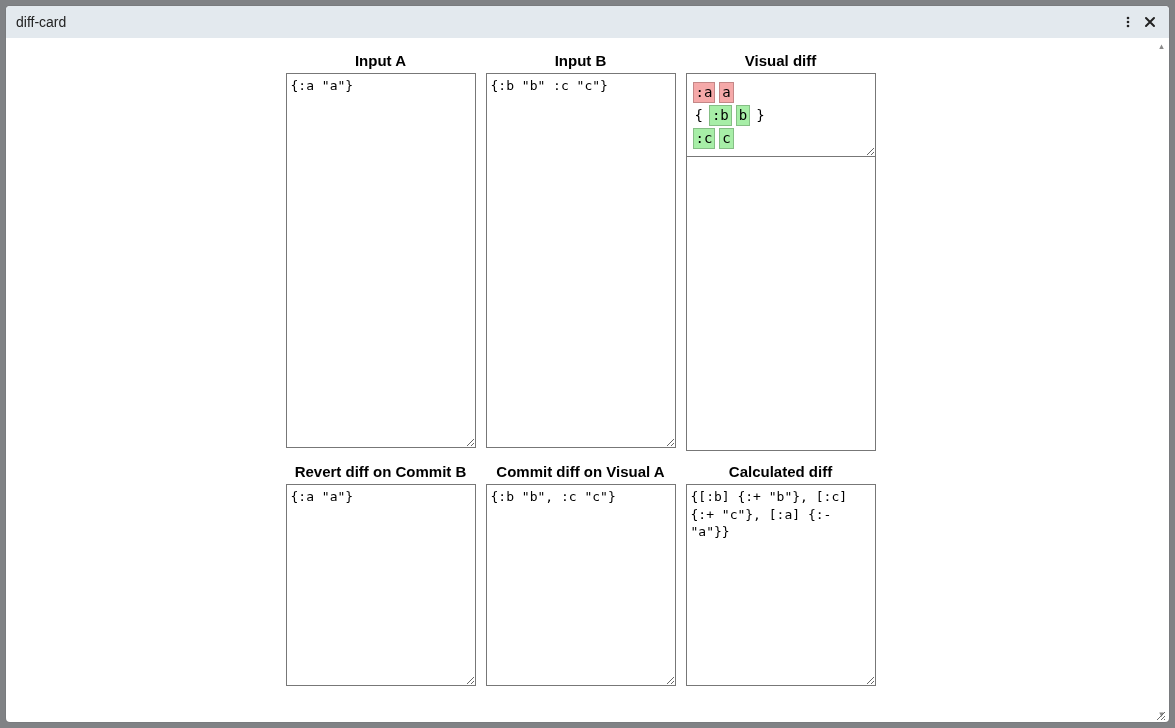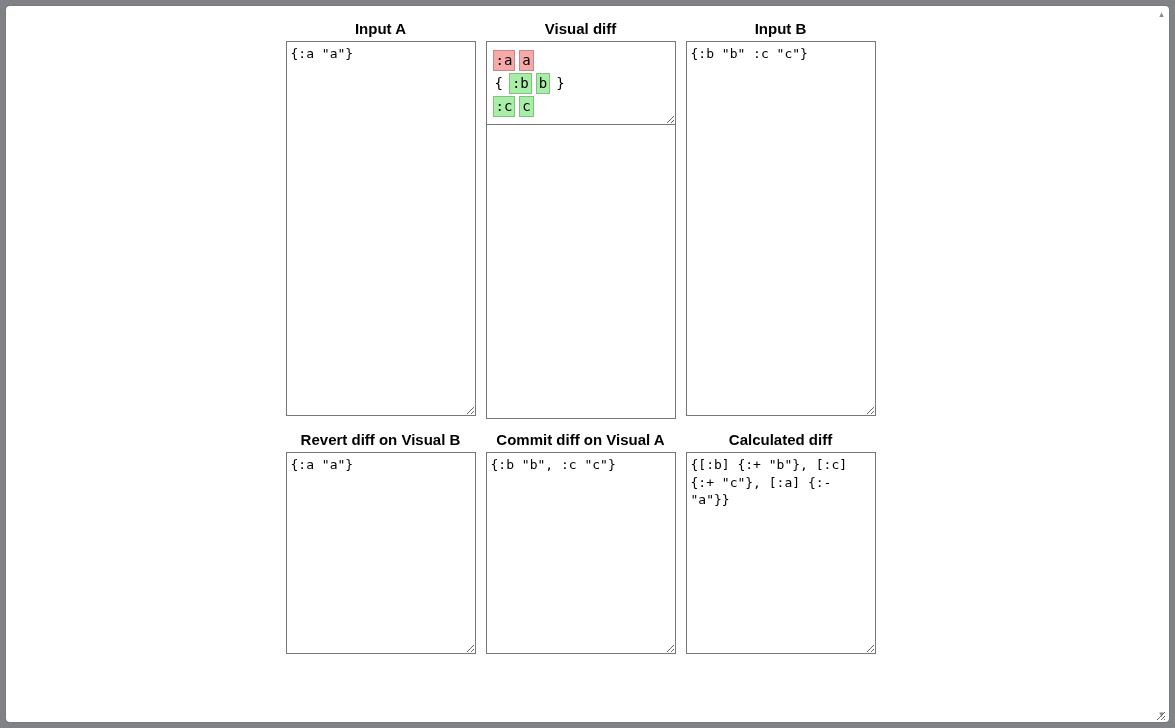--- a/index.html
+++ b/index.html
@@ -122,28 +122,48 @@
       position: absolute;
       right: 2px; bottom: 2px;
       width: 12px; height: 12px;
       color: #6b6b6b;
     }
   </style>
 </head>
 <body>
 
 <div class="window">
+  <div class="titlebar">
+    <span class="title">diff-card</span>
+    <span class="spacer"></span>
+    <span class="icon-btn">
+      <svg width="14" height="14" viewBox="0 0 14 14">
+          <circle cx="7" cy="3" r="1.3" fill="currentColor"></circle>
+          <circle cx="7" cy="7" r="1.3" fill="currentColor"></circle>
+          <circle cx="7" cy="11" r="1.3" fill="currentColor"></circle>
+        </svg>
+    </span>
+    <span class="icon-btn">
+      <svg width="14" height="14" viewBox="0 0 14 14">
+          <path d="M3 3 L11 11 M11 3 L3 11" stroke="currentColor" stroke-width="2" stroke-linecap="round"></path>
+        </svg>
+    </span>
+  </div>
 
   <div class="content-wrap">
     <div class="content">
       <div class="grid">
 
         <div class="col">
           <div class="col-title">Input A</div>
           <textarea class="box tall" spellcheck="false" style="">{:a "a"}</textarea>
+        </div>
+        <div class="col">
+          <div class="col-title">Input B</div>
+          <textarea class="box tall" spellcheck="false" style="">{:b "b" :c "c"}</textarea>
         </div>
         <div class="col">
           <div class="col-title">Visual diff</div>
           <div class="diff-col" style="display:flex;flex-direction:column;">
             <div class="diff-box" id="diff-box">
                 <div class="diff-line">
                   <span class="tok del">:a</span>
                   <span class="tok del">a</span>
                 </div>
                 <div class="diff-line">
@@ -153,27 +173,23 @@
                   <span class="brace">}</span>
                 </div>
                 <div class="diff-line">
                   <span class="tok add">:c</span>
                   <span class="tok add">c</span>
                 </div>
               </div>
             <div class="diff-rest"></div>
           </div>
         </div>
-        <div class="col">
-          <div class="col-title">Input B</div>
-          <textarea class="box tall" spellcheck="false" style="">{:b "b" :c "c"}</textarea>
-        </div>
-
-        <div class="col">
-          <div class="col-title">Revert diff on Visual B</div>
+
+        <div class="col">
+          <div class="col-title">Revert diff on Commit B</div>
           <textarea class="box short" spellcheck="false" style="">{:a "a"}</textarea>
         </div>
         <div class="col">
           <div class="col-title">Commit diff on Visual A</div>
           <textarea class="box short" spellcheck="false" style="">{:b "b", :c "c"}</textarea>
         </div>
         <div class="col">
           <div class="col-title">Calculated diff</div>
           <textarea class="box short" spellcheck="false" style="">{[:b] {:+ "b"}, [:c] {:+ "c"}, [:a] {:- "a"}}</textarea>
         </div>

